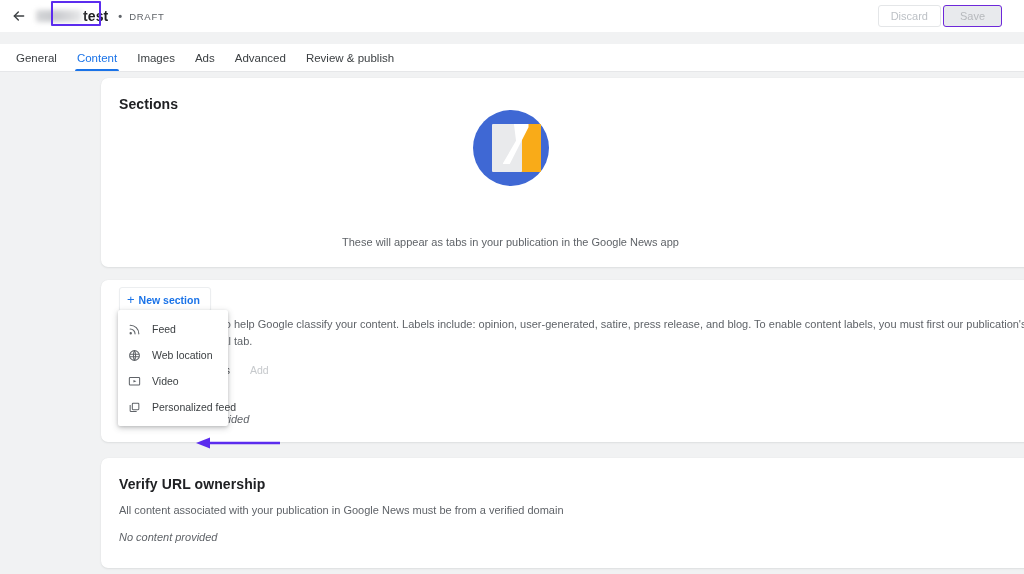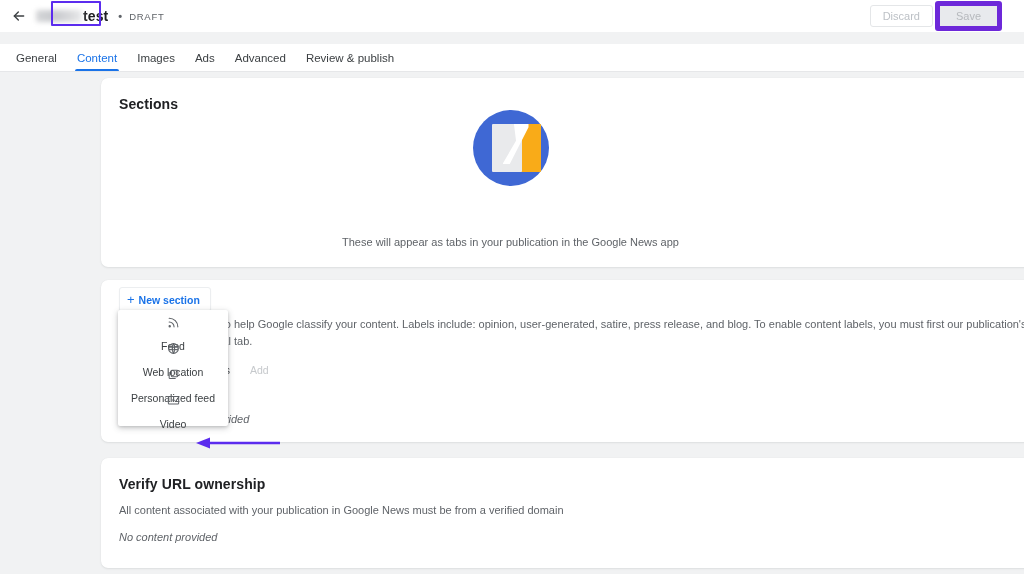--- a/index.html
+++ b/index.html
@@ -50,21 +50,21 @@
     margin-left: auto; display: flex; align-items: center;
     gap: 2px; padding-right: 22px;
   }
   .btn-discard {
     font-size: 11px; color: #bdc1c6; background: #fff;
     border: 1px solid #e4e6e8; border-radius: 3px;
     padding: 4px 12px; cursor: default;
   }
   .btn-save {
     font-size: 11px; color: #b6b9bd; background: #e8eaed;
-    border: 5px solid #6d28d9; border-radius: 3px;
+    border: 1px solid #6d28d9; border-radius: 3px;
     padding: 4px 16px; cursor: default;
   }
 
   
   .tabbar {
     position: absolute; top: 44px; left: 0;
     width: 1024px; height: 28px;
     background: #ffffff;
     border-bottom: 1px solid #e6e7e9;
     display: flex; align-items: flex-end;
@@ -158,21 +158,21 @@
   .menu {
     position: absolute; left: 118px; top: 249px;
     width: 110px; background: #ffffff;
     border-radius: 2px;
     box-shadow: 0 2px 6px rgba(60,64,67,.28), 0 1px 3px rgba(60,64,67,.16);
     padding: 6px 0;
     z-index: 8;
   }
   .menu-item {
     display: flex; align-items: center; height: 26px;
-    padding: 0 10px; cursor: pointer; gap: 11px; flex-direction: column;
+    padding: 0 10px; cursor: pointer; gap: 11px;
   }
   .menu-icon {
     width: 13px; height: 13px; color: #5f6368;
     display: flex; align-items: center; justify-content: center;
     flex: 0 0 13px;
   }
   .menu-icon svg { display: block; }
   .menu-label { font-size: 10.5px; color: #3c4043; white-space: nowrap; }
 
   
@@ -279,35 +279,35 @@
           <circle cx="12" cy="12" r="9"></circle>
           <path d="M3.2 9.5h17.6M3.2 14.5h17.6"></path>
           <path d="M12 3c2.6 3 2.6 15 0 18M12 3c-2.6 3-2.6 15 0 18"></path>
         </svg>
       </span>
       <span class="menu-label">Web location</span>
     </div>
     <div class="menu-item">
       <span class="menu-icon">
         <svg width="13" height="13" viewBox="0 0 24 24" fill="none" stroke="currentColor" stroke-width="1.9">
+          <rect x="2.5" y="4.5" width="19" height="14" rx="1.5"></rect>
+          <polygon points="10,9 15.5,11.5 10,14" fill="currentColor" stroke="none"></polygon>
+        </svg>
+      </span>
+      <span class="menu-label">Video</span>
+    </div>
+    <div class="menu-item">
+      <span class="menu-icon">
+        <svg width="13" height="13" viewBox="0 0 24 24" fill="none" stroke="currentColor" stroke-width="1.9">
           <rect x="8" y="4" width="12" height="12" rx="1.5"></rect>
           <path d="M16 19.5H5.5A1.5 1.5 0 0 1 4 18V7.5"></path>
         </svg>
       </span>
       <span class="menu-label">Personalized feed</span>
     </div>
-    <div class="menu-item">
-      <span class="menu-icon">
-        <svg width="13" height="13" viewBox="0 0 24 24" fill="none" stroke="currentColor" stroke-width="1.9">
-          <rect x="2.5" y="4.5" width="19" height="14" rx="1.5"></rect>
-          <polygon points="10,9 15.5,11.5 10,14" fill="currentColor" stroke="none"></polygon>
-        </svg>
-      </span>
-      <span class="menu-label">Video</span>
-    </div>
   </div>
 
   <svg class="arrow-annot" viewBox="0 0 84 14">
     <line x1="84" y1="7" x2="12" y2="7" stroke="#5b2cee" stroke-width="2.6"></line>
     <polygon points="0,7 14,1.5 14,12.5" fill="#5b2cee"></polygon>
   </svg>
 
 </div>
 
 </body></html>

